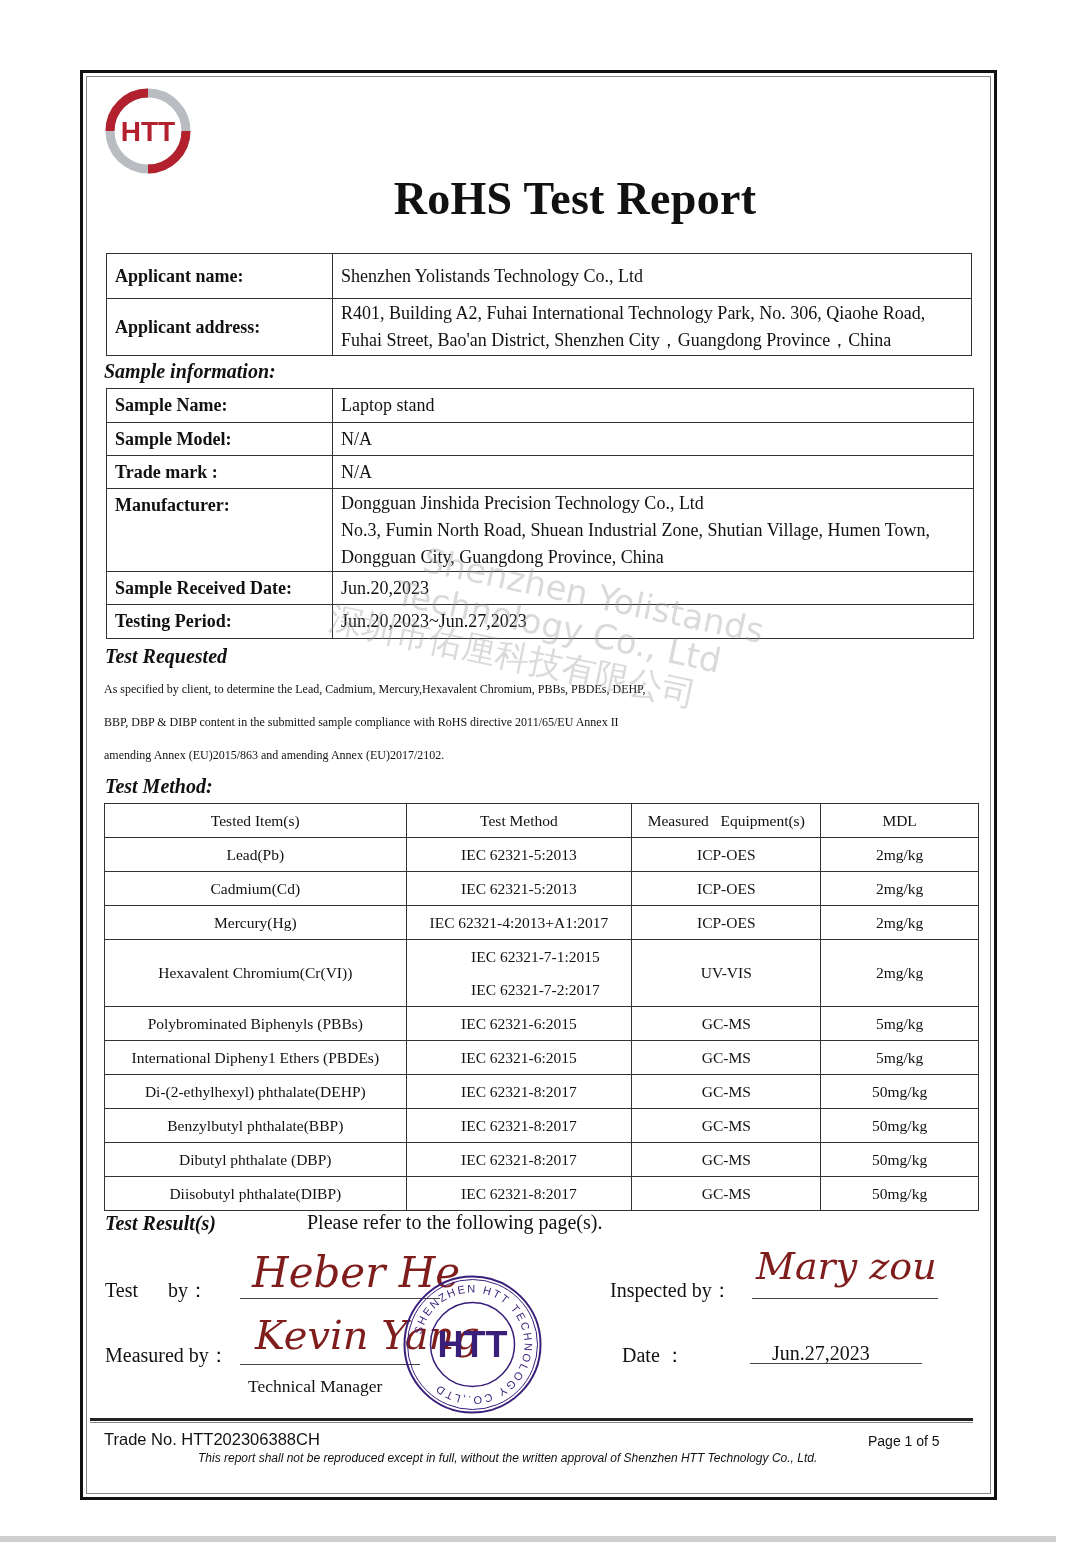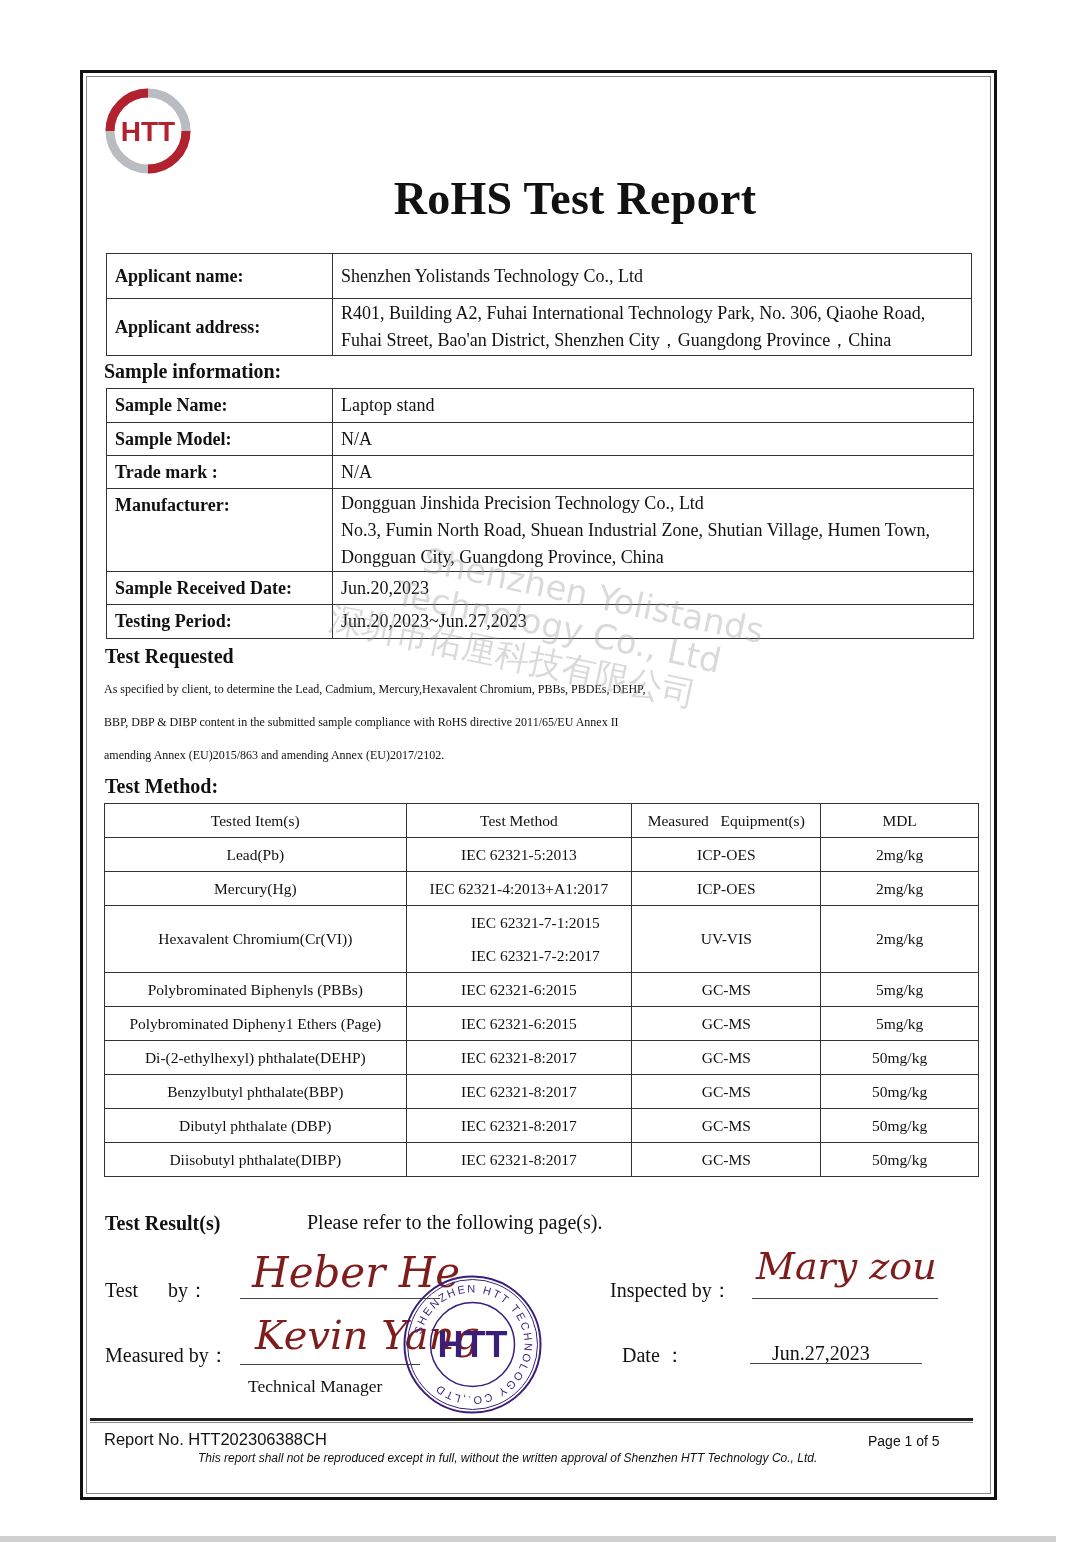--- a/index.html
+++ b/index.html
@@ -17,21 +17,21 @@
   }
   .logo { position: absolute; left: 103px; top: 86px; width: 90px; height: 90px; }
   .title {
     position: absolute; left: 0; width: 1150px; top: 172px; text-align: center;
     font-size: 46px; font-weight: bold; letter-spacing: 0.3px;
   }
   table { border-collapse: collapse; position: absolute; }
   .info-table td { border: 1px solid #333; font-size: 18px; padding: 0 8px; vertical-align: middle; }
   .info-table td.lbl { font-weight: bold; width: 209px; }
   .section-heading {
-    position: absolute; font-size: 20px; font-weight: bold;
+    position: absolute; font-size: 20px; font-weight: bold; font-style: italic;
   }
   .para {
     position: absolute; left: 104px; width: 880px; font-size: 12px; line-height: 33px;
   }
   .method-table td {
     border: 1px solid #333; font-size: 15.5px; text-align: center; vertical-align: middle; padding: 0;
   }
   .sig-label { position: absolute; font-size: 20px; }
   .sig-line { position: absolute; border-bottom: 1.5px solid #444; }
   .signature { position: absolute; font-family: "DejaVu Serif", serif; font-style: italic; color: #7f1d1d; }
@@ -136,20 +136,26 @@
     <td>Measured&nbsp;&nbsp;&nbsp;Equipment(s)</td>
     <td>MDL</td>
   </tr>
   <tr style="height:34px;">
     <td>Lead(Pb)</td>
     <td>IEC 62321-5:2013</td>
     <td>ICP-OES</td>
     <td>2mg/kg</td>
   </tr>
   <tr style="height:34px;">
+    <td>Cadmium(Cd)</td>
+    <td>IEC 62321-5:2013</td>
+    <td>ICP-OES</td>
+    <td>2mg/kg</td>
+  </tr>
+  <tr style="height:34px;">
     <td>Mercury(Hg)</td>
     <td>IEC 62321-4:2013+A1:2017</td>
     <td>ICP-OES</td>
     <td>2mg/kg</td>
   </tr>
   <tr style="height:66px;">
     <td>Hexavalent Chromium(Cr(VI))</td>
     <td style="line-height:33px;padding-left:33px;">
       <div>IEC 62321-7-1:2015</div>
       <div>IEC 62321-7-2:2017</div>
@@ -157,21 +163,21 @@
     <td>UV-VIS</td>
     <td>2mg/kg</td>
   </tr>
   <tr style="height:34px;">
     <td>Polybrominated Biphenyls (PBBs)</td>
     <td>IEC 62321-6:2015</td>
     <td>GC-MS</td>
     <td>5mg/kg</td>
   </tr>
   <tr style="height:34px;">
-    <td>Polybrominated Dipheny1 Ethers (Page)</td>
+    <td>International Dipheny1 Ethers (PBDEs)</td>
     <td>IEC 62321-6:2015</td>
     <td>GC-MS</td>
     <td>5mg/kg</td>
   </tr>
   <tr style="height:34px;">
     <td>Di-(2-ethylhexyl) phthalate(DEHP)</td>
     <td>IEC 62321-8:2017</td>
     <td>GC-MS</td>
     <td>50mg/kg</td>
   </tr>
@@ -230,17 +236,17 @@
 </svg>
 
 <div class="watermark">
   <div style="margin-left:100px;">Shenzhen Yolistands</div>
   <div style="margin-left:80px;">Technology Co., Ltd</div>
   <div style="margin-left:20px;">深圳市佑厘科技有限公司</div>
 </div>
 
 <div class="footer-rule1"></div>
 <div class="footer-rule2"></div>
-<div class="report-no">Report No. HTT202306388CH</div>
+<div class="report-no">Trade No. HTT202306388CH</div>
 <div class="page-no">Page 1 of 5</div>
 <div class="disclaimer">This report shall not be reproduced except in full, without the written approval of Shenzhen HTT Technology Co., Ltd.</div>
 
 <div class="bottom-bar"></div>
 
 </body></html>

